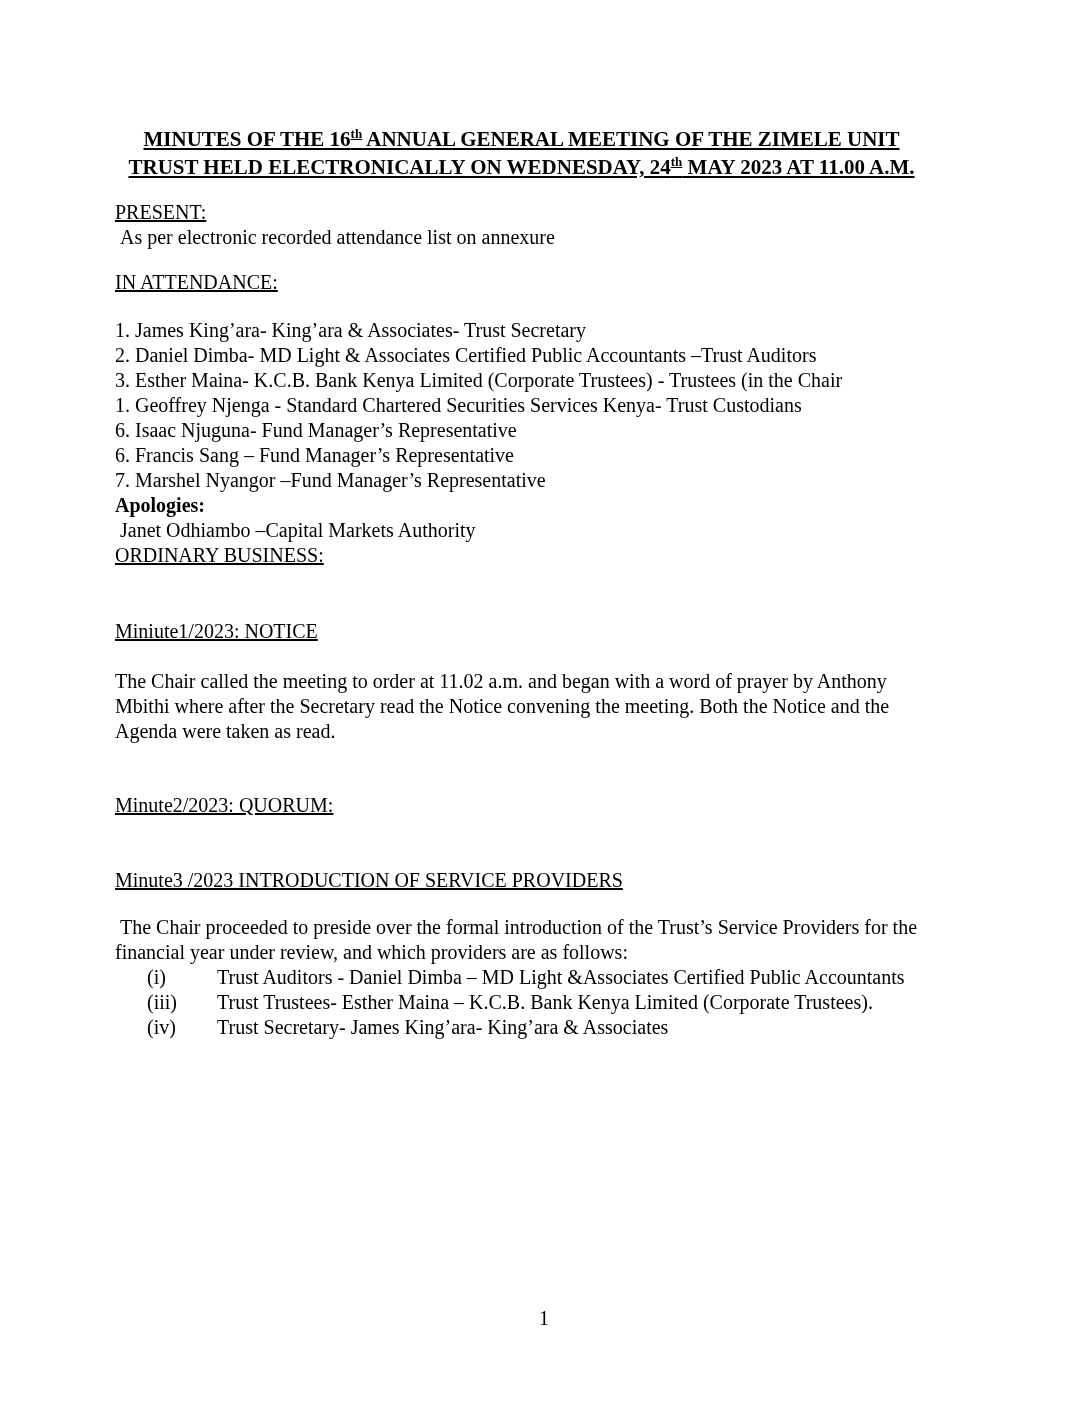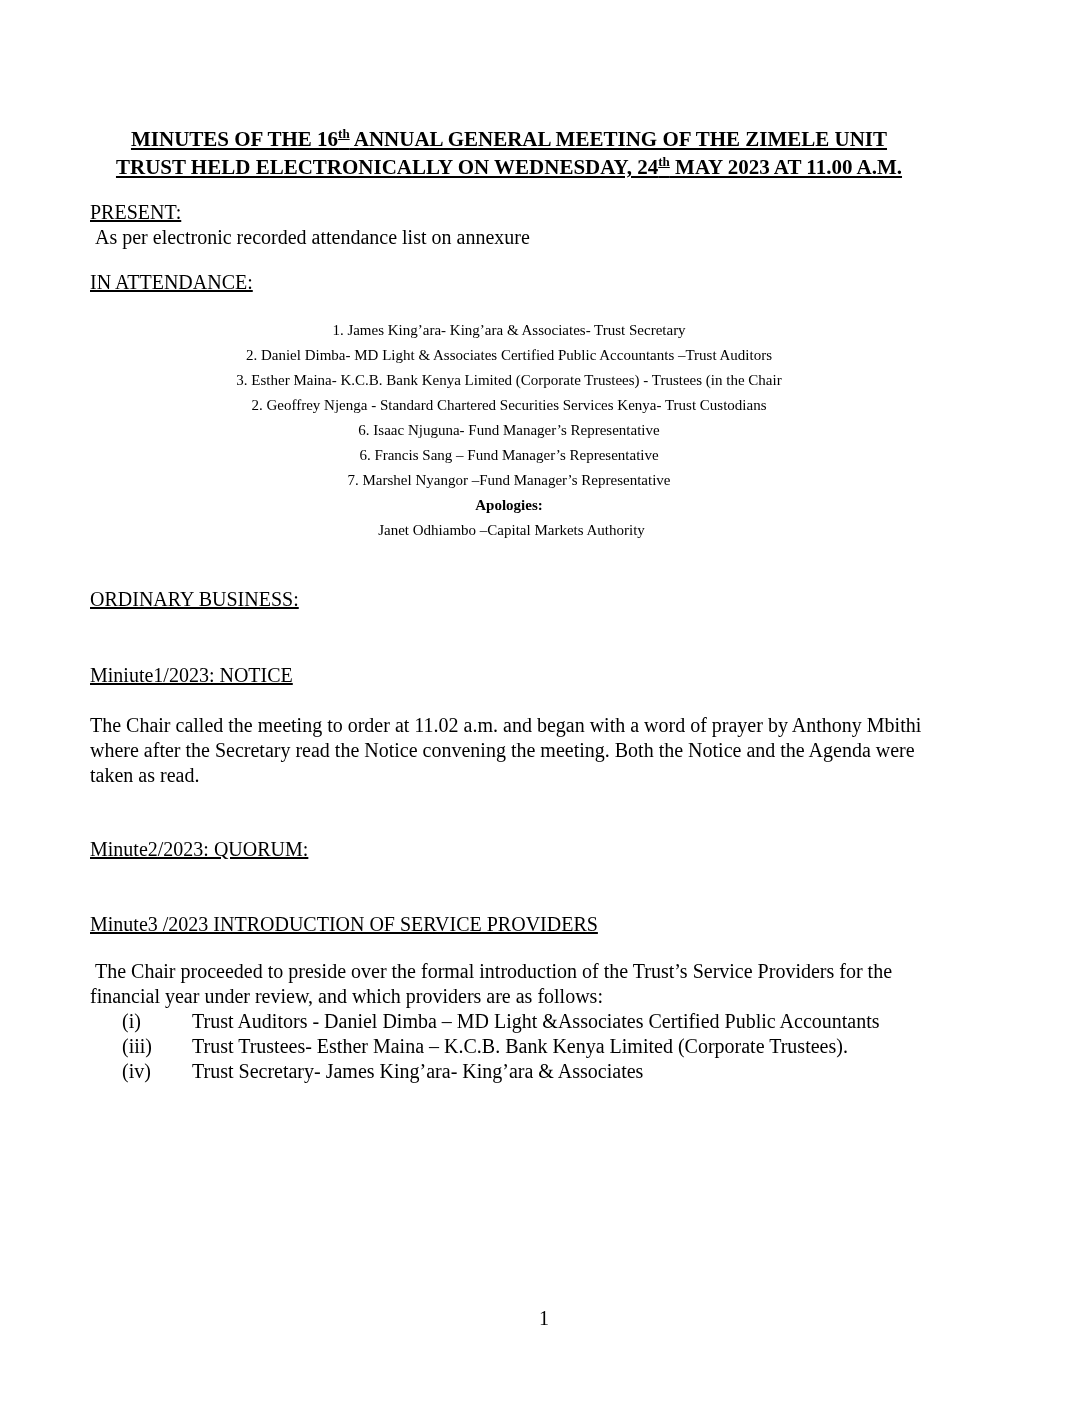--- a/index.html
+++ b/index.html
@@ -12,21 +12,21 @@
     height: 1408px;
     font-family: "Liberation Serif", serif;
     color: #000000;
     -webkit-font-smoothing: antialiased;
   }
   .page {
     position: relative;
     width: 1088px;
     height: 1408px;
     box-sizing: border-box;
-    padding: 125px 160px 0 90px;
+    padding: 125px 160px 0 115px;
     background: #ffffff;
     overflow: hidden;
   }
   .doc-title {
     text-align: center;
     font-weight: bold;
     font-size: 21px;
     line-height: 28px;
     text-decoration: underline;
   }
@@ -48,23 +48,23 @@
   }
   .para {
     margin: 0;
     font-size: 20px;
     line-height: 25px;
   }
   .lead-space { text-indent: 5px; }
   .present-h   { margin-top: 19px; }
   .attend-h    { margin-top: 20px; }
   .attend-list { margin-top: 23px; }
-  .line        { font-size: 15px; line-height: 25px; text-align: center; }
+  .line        { font-size: 20px; line-height: 25px; }
   .bold        { font-weight: bold; }
-  .ob-h        { margin-top: 44px; }
+  .ob-h        { }
   .m1-h        { margin-top: 51px; }
   .m1-p        { margin-top: 25px; }
   .m2-h        { margin-top: 49px; }
   .m2-p        { margin-top: 21px; }
   .m3-h        { margin-top: 50px; }
   .m3-p        { margin-top: 22px; }
   .plist       { margin-top: 0; }
   .pitem {
     position: relative;
     padding-left: 102px;
@@ -98,21 +98,21 @@
 
   <div class="heading present-h">PRESENT:</div>
   <div class="bodytext lead-space">As per electronic recorded attendance list on annexure</div>
 
   <div class="heading attend-h">IN ATTENDANCE:</div>
 
   <div class="attend-list">
     <div class="line">1. James King’ara- King’ara &amp; Associates- Trust Secretary</div>
     <div class="line">2. Daniel Dimba- MD Light &amp; Associates Certified Public Accountants –Trust Auditors</div>
     <div class="line">3. Esther Maina- K.C.B. Bank Kenya Limited (Corporate Trustees) - Trustees (in the Chair</div>
-    <div class="line">2. Geoffrey Njenga - Standard Chartered Securities Services Kenya- Trust Custodians</div>
+    <div class="line">1. Geoffrey Njenga - Standard Chartered Securities Services Kenya- Trust Custodians</div>
     <div class="line">6. Isaac Njuguna- Fund Manager’s Representative</div>
     <div class="line">6. Francis Sang – Fund Manager’s Representative</div>
     <div class="line">7. Marshel Nyangor –Fund Manager’s Representative</div>
     <div class="line bold">Apologies:</div>
     <div class="line lead-space">Janet Odhiambo –Capital Markets Authority</div>
   </div>
 
   <div class="heading ob-h">ORDINARY BUSINESS:</div>
 
   <div class="heading m1-h">Miniute1/2023: NOTICE</div>

